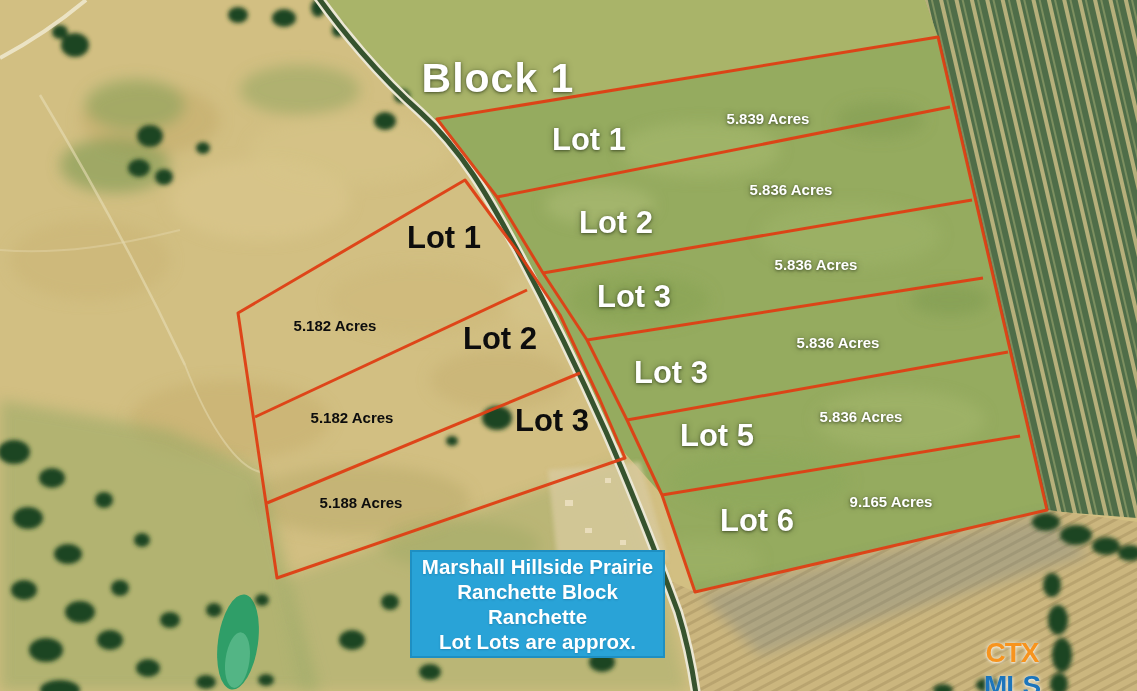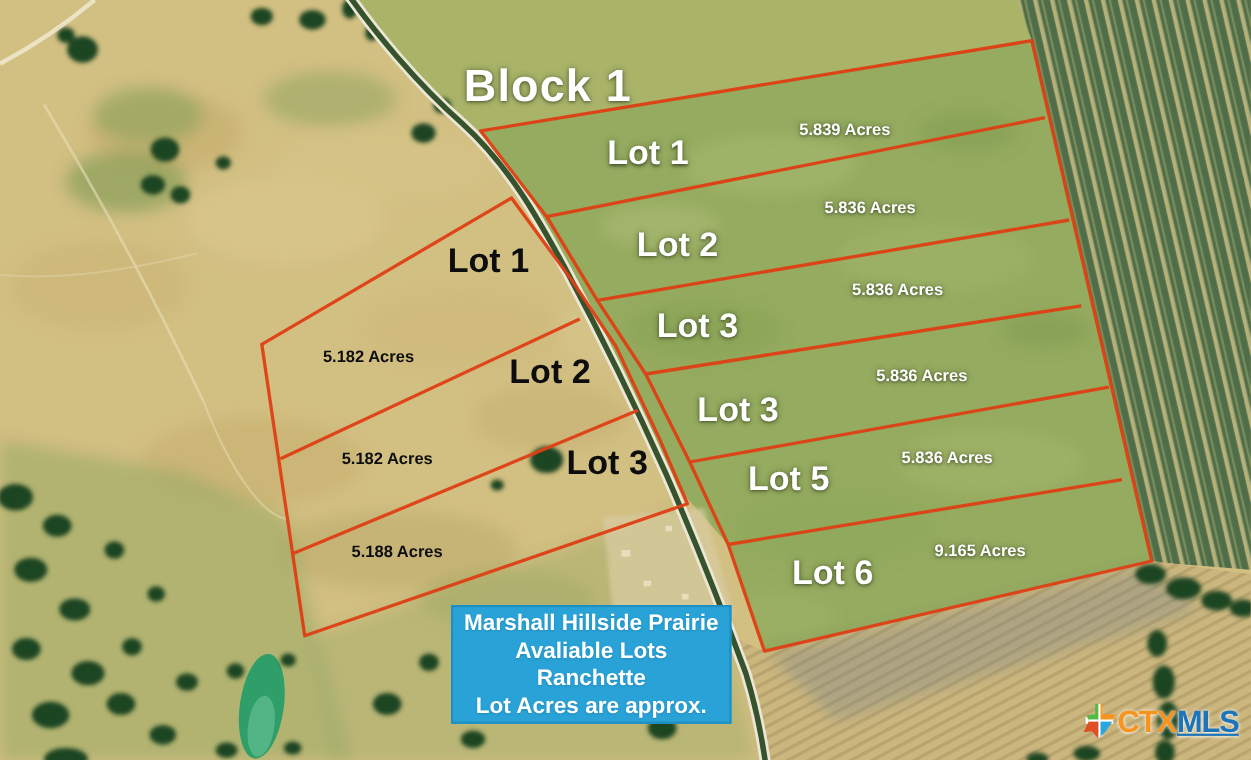--- a/index.html
+++ b/index.html
@@ -25,20 +25,21 @@
     background:#29A3D7;border:2px solid #1e8fc2;box-sizing:border-box;
     display:flex;flex-direction:column;justify-content:center;align-items:center;
     color:#fff;font-weight:bold;font-size:20.5px;line-height:25px;text-align:center;
     text-shadow:0 1px 2px rgba(0,60,90,.25);
   }
   .logo{
     position:absolute;left:984px;top:636px;height:40px;
     display:flex;align-items:center;gap:1px;
     font-weight:bold;font-size:28px;letter-spacing:-1px;
     text-shadow:0 0 4px rgba(255,255,255,.8),0 1px 2px rgba(255,255,255,.6);
+    flex-direction:column;
   }
   .logo .ctx{color:#F7941E;}
   .logo .mls{color:#1C75BB;text-decoration:underline;}
 </style>
 </head>
 <body>
 
 <div class="stage">
 
   <svg class="bg" width="1137" height="691" viewBox="0 0 1137 691" aria-hidden="true">
@@ -215,23 +216,23 @@
 
   <div class="lbl lot black" style="left:444px;top:237px">Lot 1</div>
   <div class="lbl acres black" style="left:335px;top:325px">5.182 Acres</div>
   <div class="lbl lot black" style="left:500px;top:338px">Lot 2</div>
   <div class="lbl acres black" style="left:352px;top:417px">5.182 Acres</div>
   <div class="lbl lot black" style="left:552px;top:420px">Lot 3</div>
   <div class="lbl acres black" style="left:361px;top:502px">5.188 Acres</div>
 
   <div class="info-box">
     <div>Marshall Hillside Prairie</div>
-    <div>Avaliable Lots</div>
+    <div>Ranchette Block</div>
     <div>Ranchette</div>
-    <div>Lot Acres are approx.</div>
+    <div>Lot Lots are approx.</div>
   </div>
 
   <div class="logo">
     <svg width="31" height="34" viewBox="0 0 32 34" aria-hidden="true">
       <defs>
         <clipPath id="txshape">
           <path d="M12,0 L19,0 L19,10 L31,10 L28,17 L22,26 L15,33 L9,26 L1,27 L6,17 L4,11 L12,10 Z"></path>
         </clipPath>
       </defs>
       <rect x="13" y="3" width="6" height="28" fill="#ffffff"></rect>

